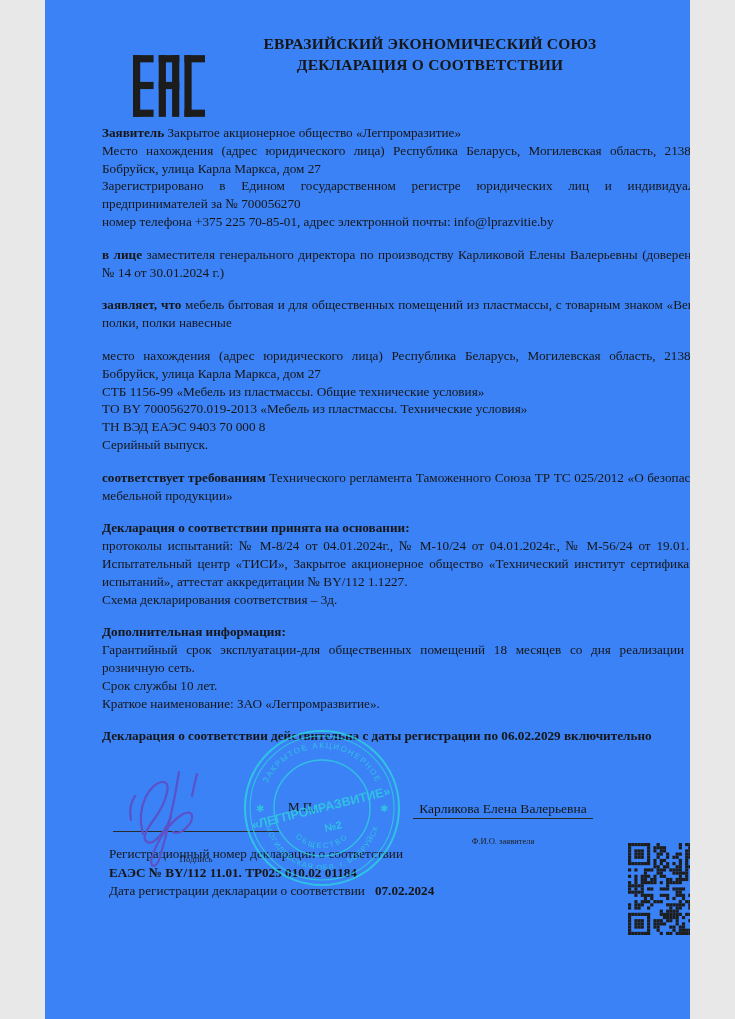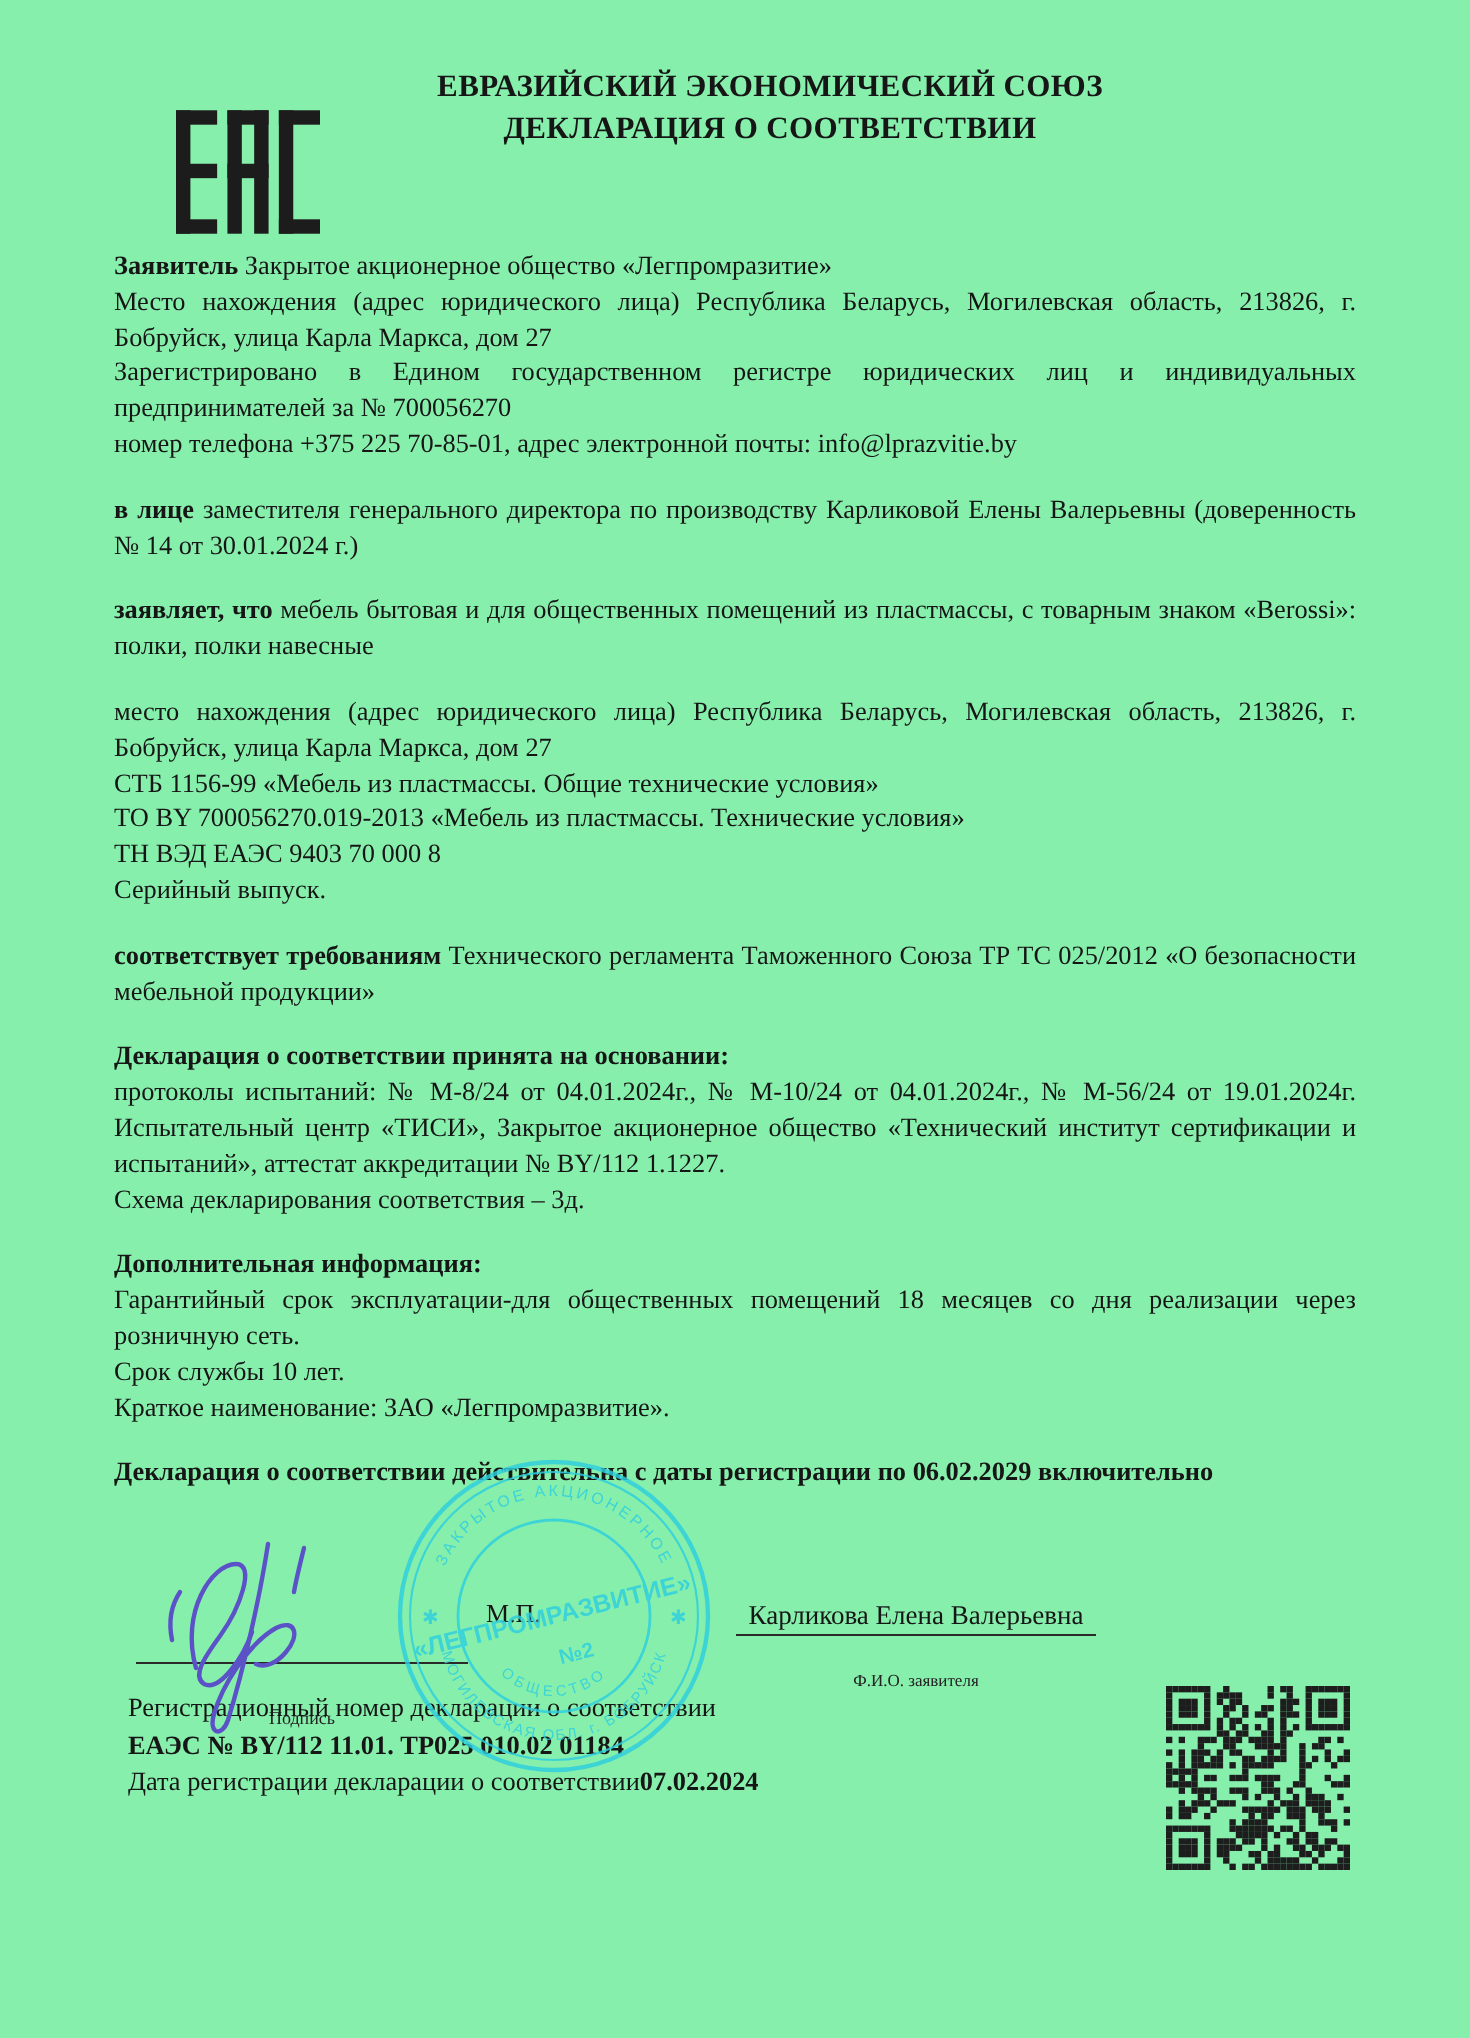--- a/index.html
+++ b/index.html
@@ -1,18 +1,18 @@
 <!DOCTYPE html>
 <html><head>
 <meta charset="utf-8">
 <style>
   html,body{margin:0;padding:0;background:#e8e8e8;}
   .page{
-    position:relative;width:735px;height:1019px;margin:0 auto;
-    background:#86efac;overflow:hidden;
+    position:relative;width:645px;height:1019px;margin:0 auto;
+    background:#3b82f6;overflow:hidden;
     font-family:"Liberation Serif", serif;color:#161616;
   }
   
   .eac-logo{position:absolute;left:88px;top:55px;}
   .title{position:absolute;top:33px;left:160px;width:450px;text-align:center;}
   .title div{font-weight:bold;font-size:15.5px;line-height:21px;white-space:nowrap;letter-spacing:.2px;}
   
   .content{position:absolute;top:124px;left:57px;width:621px;font-size:13.2px;line-height:17.8px;}
   .sec{margin:0 0 15px 0;}
   .jp{text-align:justify;}
@@ -22,21 +22,21 @@
   .sig-svg{position:absolute;left:56px;top:758px;z-index:3;}
   .sig-line{position:absolute;left:68px;top:831px;width:166px;border-top:1.2px solid #2a2a2a;}
   .sig-label{position:absolute;left:68px;top:854px;width:166px;text-align:center;font-size:9px;color:#222;}
   .stamp{position:absolute;left:197px;top:728px;z-index:4;opacity:.82;pointer-events:none;}
   .mp{position:absolute;left:243px;top:799px;font-size:13px;z-index:2;text-align:center;}
   .fio-wrap{position:absolute;left:356px;top:799px;width:204px;text-align:center;z-index:2;}
   .fio{display:inline-block;font-size:13.5px;border-bottom:1.2px solid #2a2a2a;padding:0 6px 1px 6px;}
   .fio-sub{font-size:8.5px;margin-top:17px;color:#222;}
   .reg-block{position:absolute;left:64px;top:845px;width:500px;font-size:13.2px;line-height:18.5px;z-index:2;}
   .reg-num{font-weight:bold;}
-  .reg-date b{}
+  .reg-date b{margin-left:10px;}
   .qr{position:absolute;left:583px;top:843px;z-index:2;}
 </style>
 </head>
 <body>
 
 <div class="page">
 
   <div class="eac-logo">
     <svg width="72" height="62" viewBox="0 0 70 60" fill="#1c1c1c" xmlns="http://www.w3.org/2000/svg">
 

